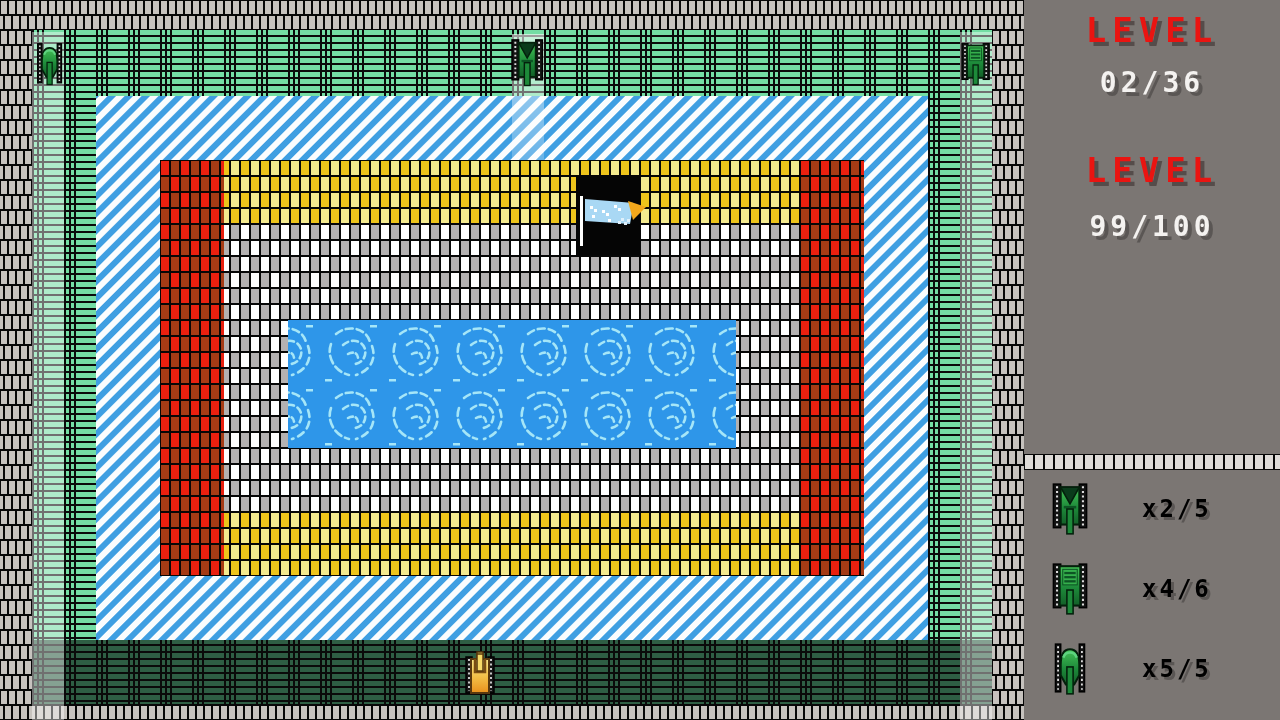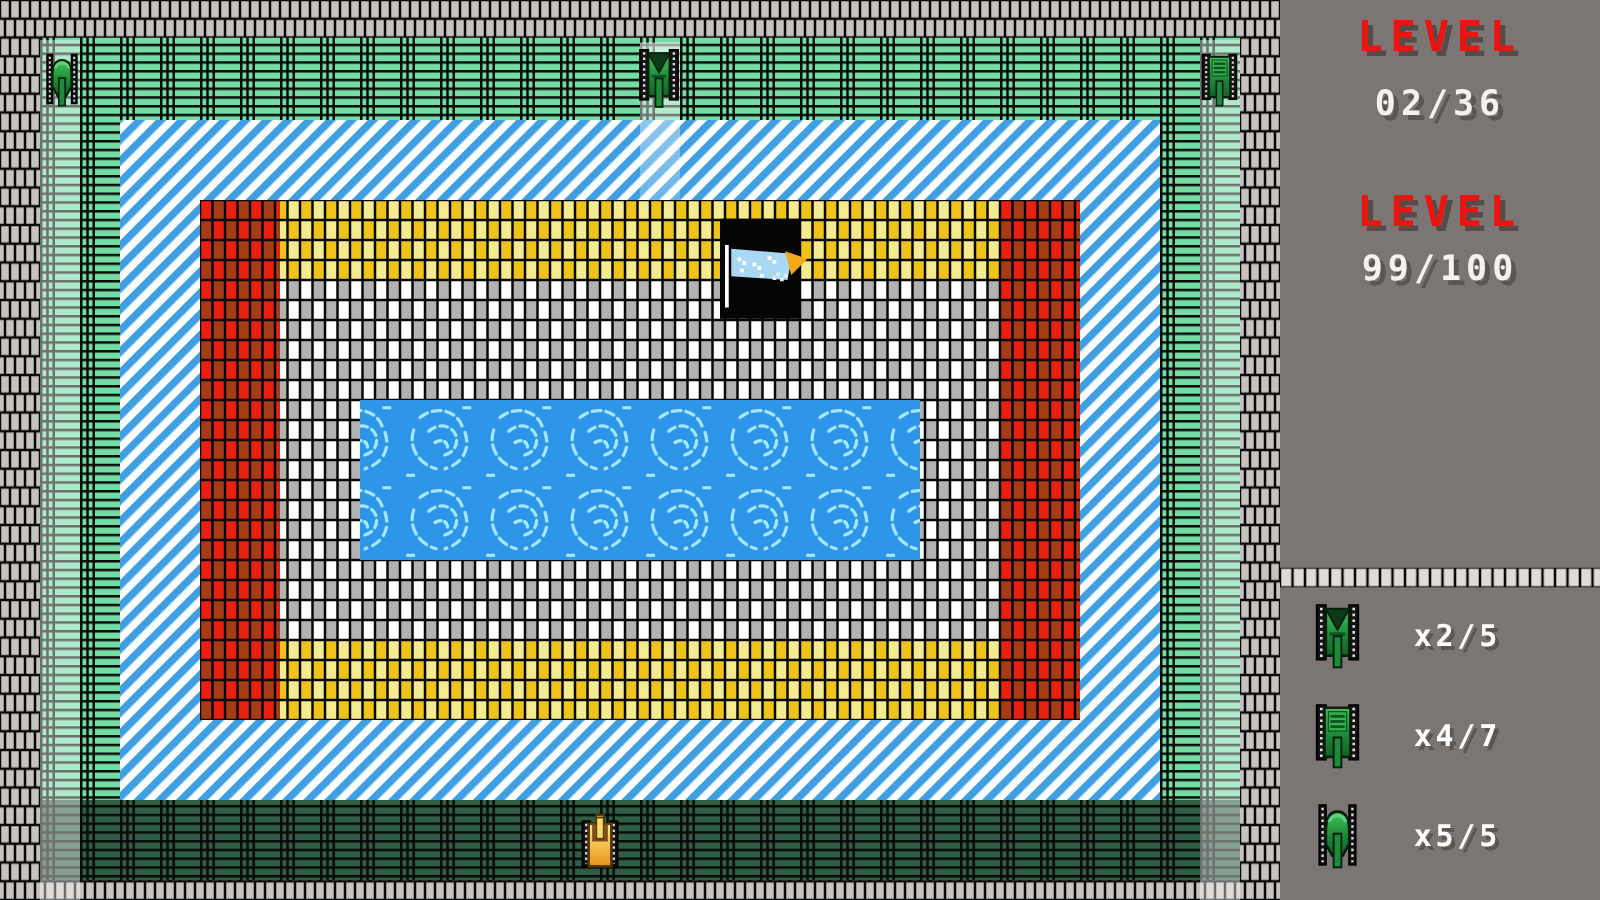--- a/index.html
+++ b/index.html
@@ -6,24 +6,24 @@
   .stage{position:relative;width:1280px;height:720px;overflow:hidden;
          font-family:"DejaVu Sans Mono",monospace;background:#7b7673;}
   svg.field{position:absolute;left:0;top:0;display:block;}
   .sidebar{position:absolute;left:1024px;top:0;width:256px;height:720px;background:#7b7673;}
   .hud-text{position:absolute;left:0;width:100%;text-align:center;font-weight:bold;white-space:nowrap;}
   .hud-label{color:#ea1411;font-size:34px;letter-spacing:6px;text-shadow:4px 4px 0 rgba(64,54,52,.65);}
   .hud-value{color:#f4f2f0;font-size:28px;letter-spacing:4px;text-shadow:4px 4px 0 rgba(64,60,58,.55);}
   #level-label{top:10px;}
   #level-value{top:66px;}
   #time-label{top:150px;}
-  #time-value{top:198px;}
+  #time-value{top:210px;}
   .brick-strip{position:absolute;left:0;top:454px;display:block;}
   .reserve-row{position:absolute;left:24px;width:212px;height:58px;display:flex;align-items:center;}
-  .reserve-row .count{margin-left:39px;color:#ffffff;font-weight:bold;font-size:24px;
+  .reserve-row .count{margin-left:50px;color:#000000;font-weight:bold;font-size:24px;
                       letter-spacing:3px;text-shadow:3px 3px 0 rgba(64,60,58,.55);}
   #reserve-row-0{top:480px;}
   #reserve-row-1{top:560px;}
   #reserve-row-2{top:640px;}
   .tank-icon{display:block;}
 </style>
 </head>
 <body>
 
 <div class="stage">
@@ -224,21 +224,21 @@
     <div id="reserve-row-0" class="reserve-row">
       <svg class="tank-icon" width="44" height="58" viewBox="-3 -2 38 56">
         <use href="#tankV"></use>
       </svg>
       <span class="count">x2/5</span>
     </div>
     <div id="reserve-row-1" class="reserve-row">
       <svg class="tank-icon" width="44" height="58" viewBox="-3 -2 38 56">
         <use href="#tankStripe"></use>
       </svg>
-      <span class="count">x4/7</span>
+      <span class="count">x4/6</span>
     </div>
     <div id="reserve-row-2" class="reserve-row">
       <svg class="tank-icon" width="44" height="58" viewBox="-3 -2 38 56">
         <use href="#tankDome"></use>
       </svg>
       <span class="count">x5/5</span>
     </div>
   </aside>
 </div>
 

